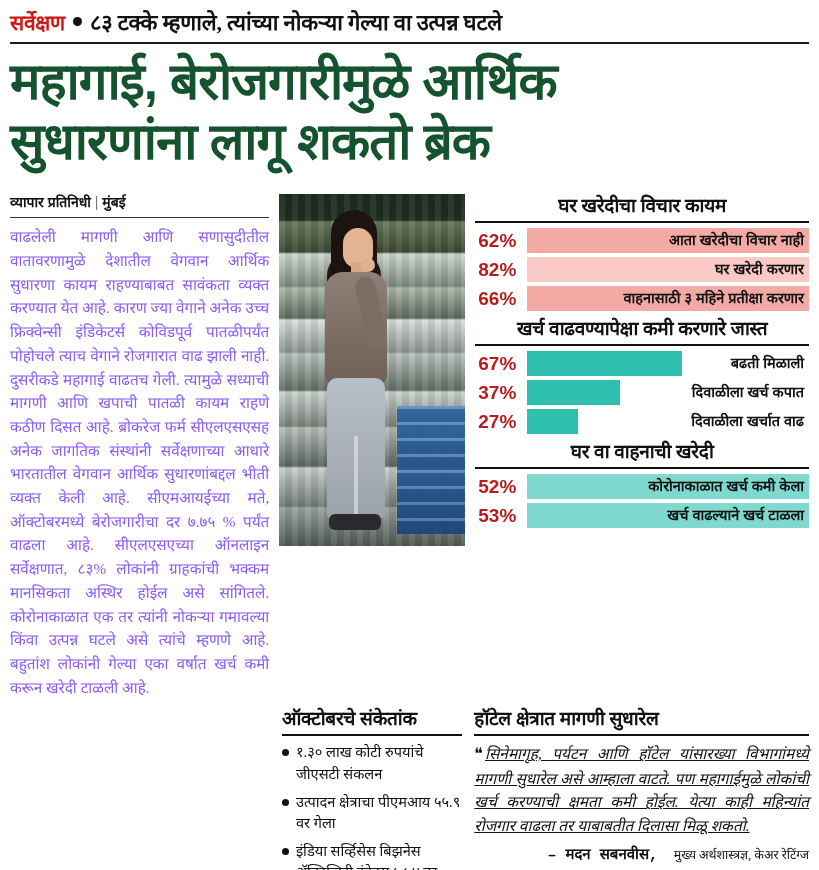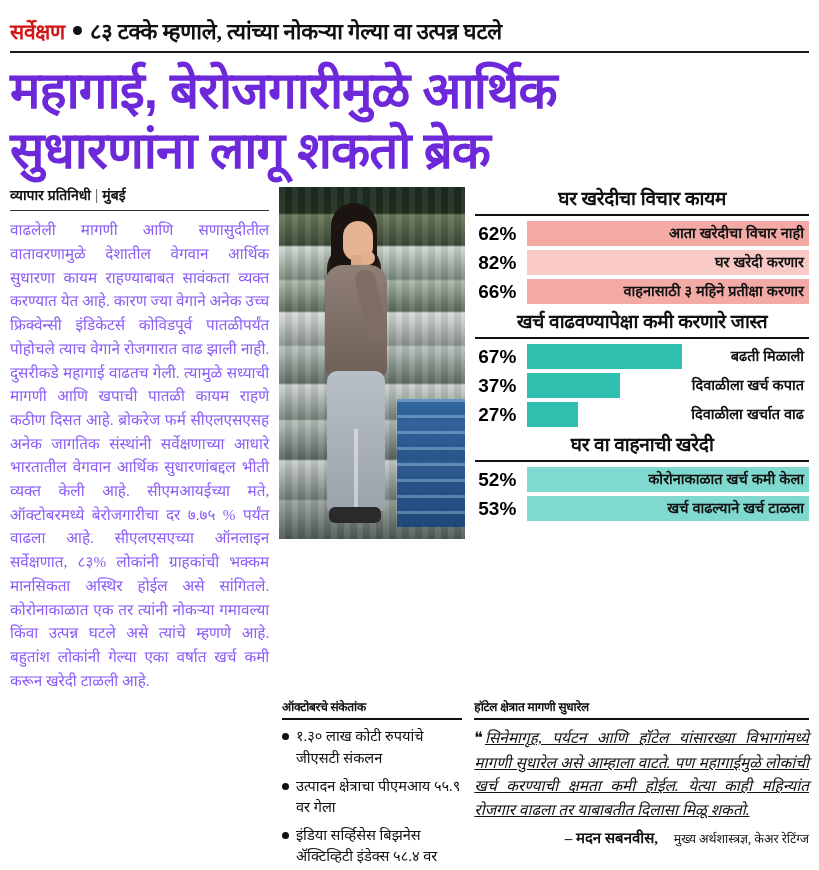--- a/index.html
+++ b/index.html
@@ -9,21 +9,21 @@
     height: 870px;
     background: #ffffff;
     font-family: "Liberation Serif", serif;
     color: #111;
     overflow: hidden;
   }
   .page {
     position: relative;
     width: 819px;
     height: 620px;
-    padding: 15px 10px 0 10px;
+    padding: 6px 10px 0 10px;
   }
 
   
   .kicker {
     display: flex;
     align-items: baseline;
     gap: 8px;
     border-bottom: 2px solid #1a1a1a;
     padding-bottom: 6px;
   }
@@ -49,22 +49,22 @@
   }
 
   
   .headline {
     font-family: "Liberation Sans", sans-serif;
     font-weight: bold;
     font-size: 51px;
     line-height: 1.18;
     letter-spacing: -1px;
     margin-top: 8px;
-    margin-bottom: 4px;
-    color: #6d28d9;
+    margin-bottom: 20px;
+    color: #14532d;
   }
   .headline div { white-space: nowrap; }
 
   
   .content {
     display: flex;
     gap: 10px;
     margin-top: 4px;
   }
   .col-text { width: 268px; }
@@ -214,21 +214,21 @@
     align-items: center;
     height: 25px;
     margin-bottom: 4px;
     position: relative;
   }
   .bar-pct {
     width: 52px;
     font-family: "Liberation Sans", sans-serif;
     font-size: 19px;
     font-weight: bold;
-    color: #000000;
+    color: #b91c1c;
     z-index: 3;
     padding-left: 3px;
   }
   .bar-wrap {
     position: relative;
     flex: 1;
     height: 25px;
   }
   .bar-fill {
     position: absolute;
@@ -254,21 +254,21 @@
     gap: 12px;
     margin-top: 6px;
   }
   .bottom-left { width: 268px; }
   .bottom-mid { width: 186px; }
   .bottom-right { width: 345px; }
 
   .sub-head {
     font-family: "Liberation Sans", sans-serif;
     font-weight: bold;
-    font-size: 12px;
+    font-size: 19px;
     border-bottom: 2px solid #111;
     padding-bottom: 3px;
     margin-bottom: 6px;
     letter-spacing: -0.3px;
   }
   ul.bullets {
     margin: 0; padding: 0; list-style: none;
   }
   ul.bullets li {
     position: relative;
@@ -297,21 +297,21 @@
     color: #111;
     font-size: 16px;
     font-style: normal;
     margin-right: 2px;
   }
   .attrib {
     margin-top: 6px;
     text-align: right;
     font-size: 15px;
   }
-  .attrib .name { font-weight: bold; font-family: Liberation Serif, serif; }
+  .attrib .name { font-weight: bold; font-family: Liberation Mono, monospace; }
   .attrib .role { font-size: 12.5px; margin-left: 12px; }
 </style>
 </head>
 <body>
 
 <div class="page">
 
   <div class="kicker">
     <span class="kicker-label">सर्वेक्षण</span>
     <span class="kicker-dot"></span>

